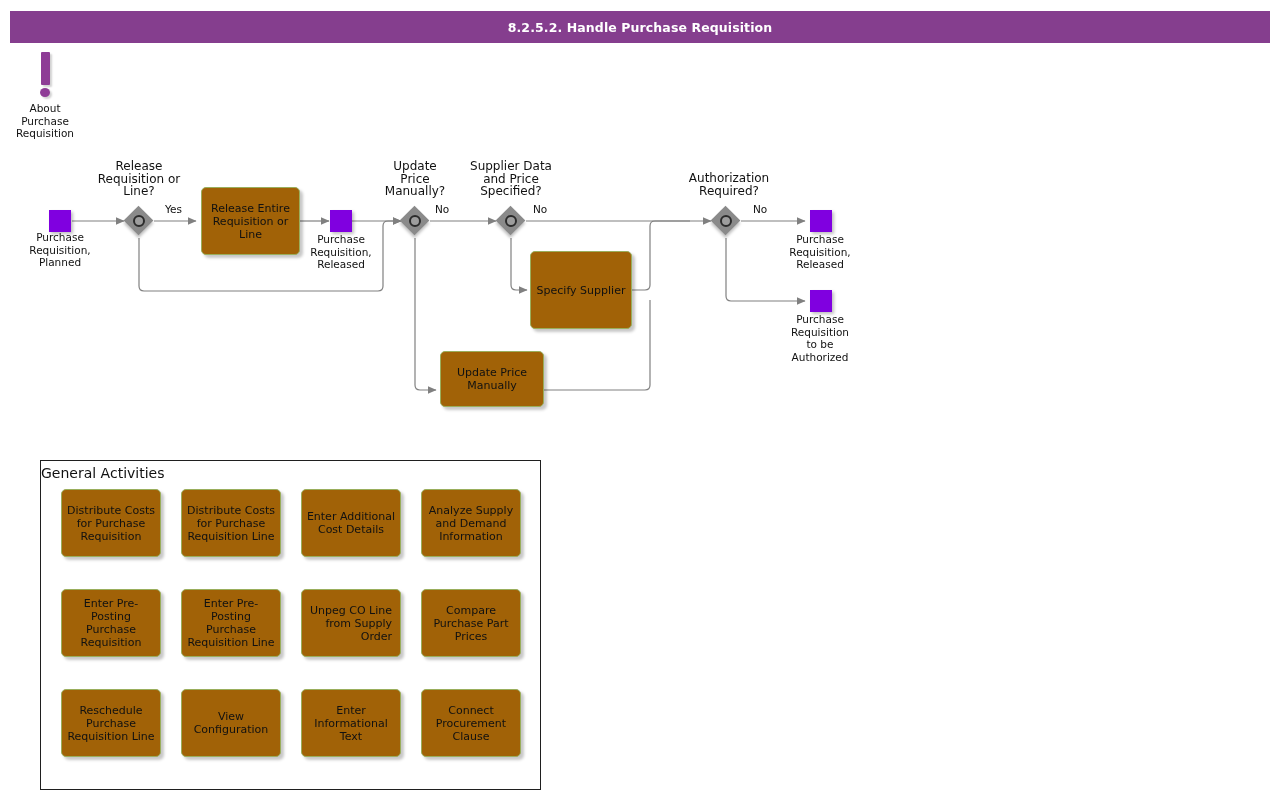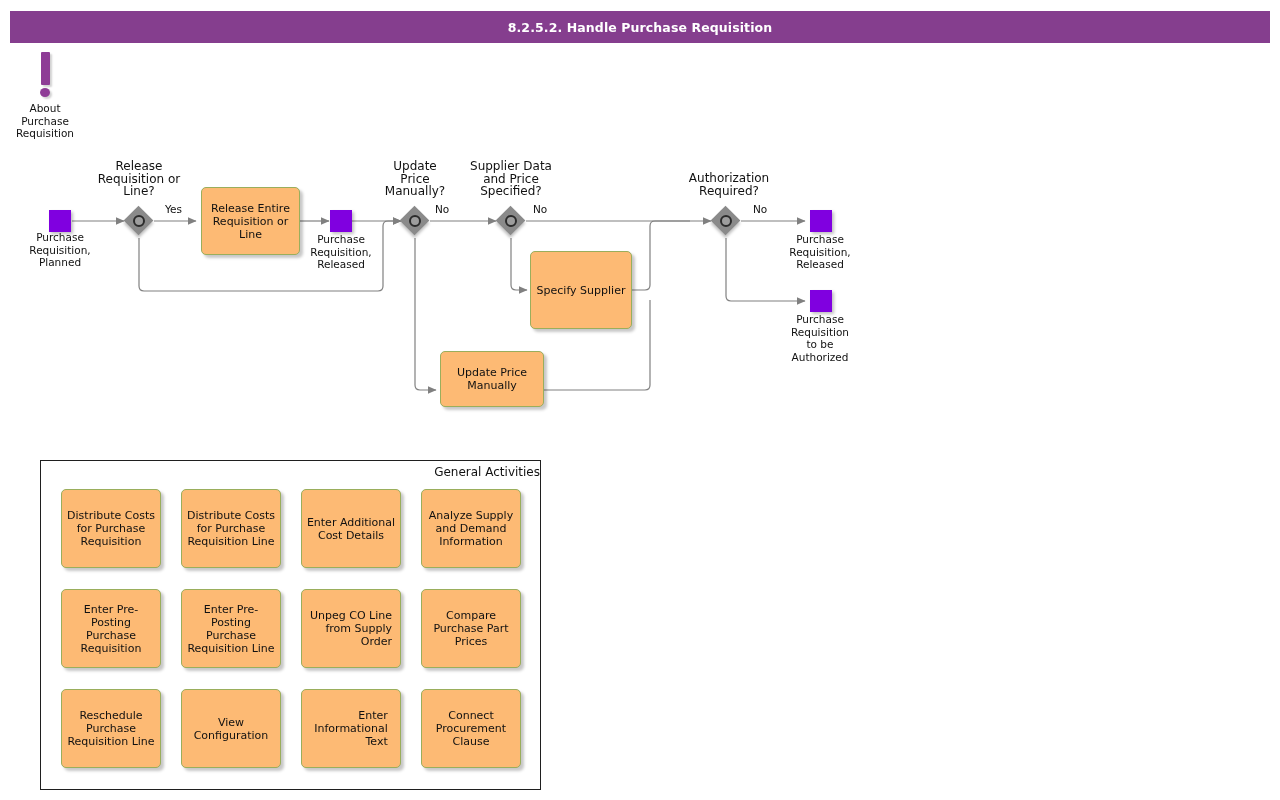--- a/index.html
+++ b/index.html
@@ -46,21 +46,21 @@
     height: 800px;
     pointer-events: none;
   }
 
   
   .abs { position: absolute; }
 
   
   .activity {
     position: absolute;
-    background: #fdba74;
+    background: #a16207;
     border: 1px solid #9aae5c;
     border-radius: 5px;
     box-shadow: 3px 3px 3px rgba(0,0,0,0.22);
     display: flex;
     align-items: center;
     justify-content: center;
     text-align: center;
     box-sizing: border-box;
     font-size: 11px;
     line-height: 13px;
@@ -165,41 +165,41 @@
     position: absolute;
     left: 40px;
     top: 460px;
     width: 501px;
     height: 330px;
     border: 1.4px solid #1f1f1f;
     background: #ffffff;
     box-sizing: border-box;
   }
   #general-panel .panel-title {
-    text-align: right;
-    font-size: 12px;
+    text-align: left;
+    font-size: 14px;
     color: #111111;
     margin-top: 4px;
   }
   #general-panel .panel-grid {
     position: absolute;
     left: 20px;
     top: 28px;
     width: 462px;
     display: grid;
     grid-template-columns: repeat(4, 100px);
     grid-auto-rows: 79px;
     column-gap: 20px;
     row-gap: 21px;
   }
   #general-panel .panel-grid .activity {
     position: relative;
     left: auto; top: auto;
     width: 100px;
-    height: 79px;
+    height: 68px;
   }
 </style>
 </head>
 <body>
 
 <div id="title-bar">
   <span class="title-text">8.2.5.2. Handle Purchase Requisition</span>
 </div>
 
 <div id="note-marker">
@@ -338,20 +338,20 @@
 from Supply
 Order</div>
     <div class="activity" style="white-space: pre-line;">Compare
 Purchase Part
 Prices</div>
     <div class="activity" style="white-space: pre-line;">Reschedule
 Purchase
 Requisition Line</div>
     <div class="activity" style="white-space: pre-line;">View
 Configuration</div>
-    <div class="activity" style="white-space: pre-line; text-align: right;">Enter
+    <div class="activity" style="white-space: pre-line;">Enter
 Informational
 Text</div>
     <div class="activity" style="white-space: pre-line;">Connect
 Procurement
 Clause</div>
   </div>
 </div>
 
 </body></html>

